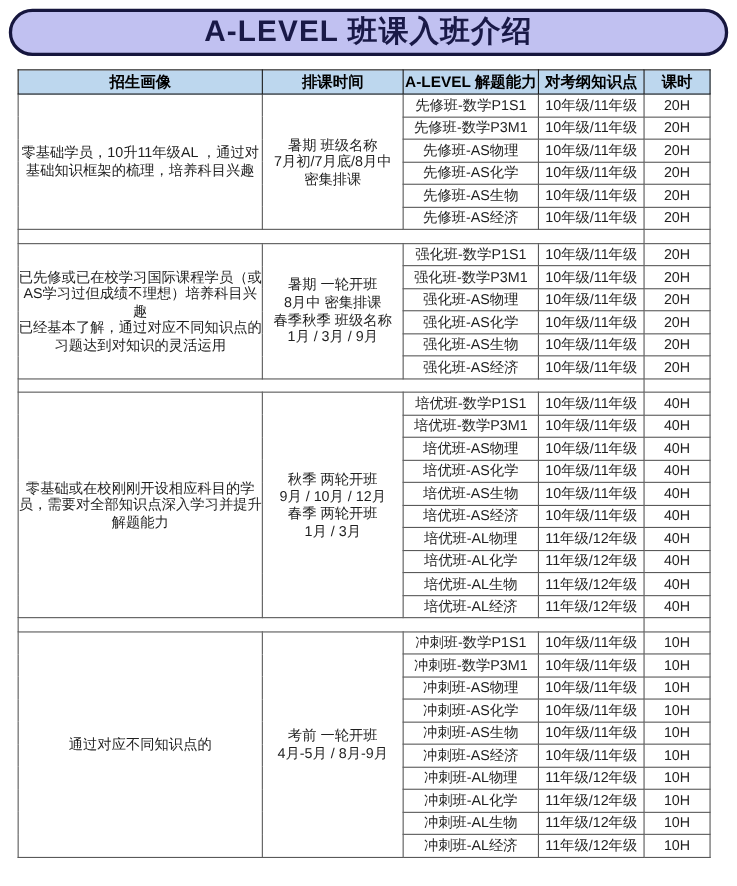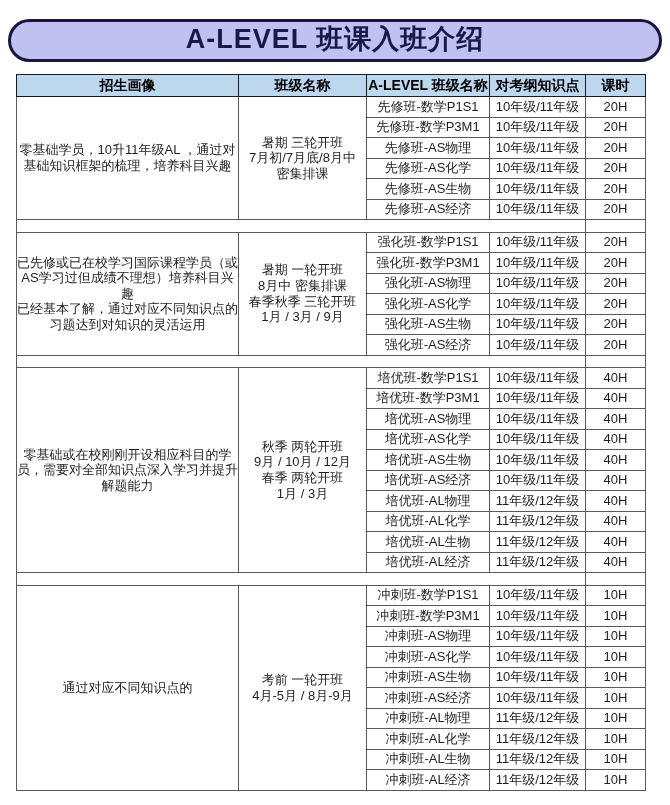--- a/index.html
+++ b/index.html
@@ -13,21 +13,21 @@
     font-family: "Liberation Sans", "DejaVu Sans", sans-serif;
     overflow: hidden;
   }
   .page {
     position: relative;
     width: 670px;
     height: 805px;
     background: #ffffff;
   }
   .banner {
-    margin: 19px 8px 0 8px;
+    margin: 8px 8px 0 8px;
     height: 37px;
     background: var(--banner-bg, #C1C1F1);
     border: 3.5px solid var(--banner-border, #16163E);
     border-radius: 26px;
     display: flex;
     align-items: center;
     justify-content: center;
   }
   .banner-text {
     font-size: 27px;
@@ -87,31 +87,31 @@
     <colgroup>
       <col style="width:222px">
       <col style="width:128px">
       <col style="width:123px">
       <col style="width:96px">
       <col style="width:60px">
     </colgroup>
     <thead>
       <tr>
         <th>招生画像</th>
-        <th>班级名称</th>
-        <th>A-LEVEL 班级名称</th>
+        <th>排课时间</th>
+        <th>A-LEVEL 解题能力</th>
         <th>对考纲知识点</th>
         <th>课时</th>
       </tr>
     </thead>
     <tbody>
         <tr>
           <td class="profile" rowspan="6">零基础学员，10升11年级AL ，通过对
 基础知识框架的梳理，培养科目兴趣</td>
-          <td class="schedule" rowspan="6">暑期 三轮开班
+          <td class="schedule" rowspan="6">暑期 班级名称
 7月初/7月底/8月中
 密集排课</td>
           <td>先修班-数学P1S1</td>
           <td>10年级/11年级</td>
           <td>20H</td>
         </tr>
         <tr>
           <td>先修班-数学P3M1</td>
           <td>10年级/11年级</td>
           <td>20H</td>
@@ -140,21 +140,21 @@
           <td colspan="4"></td>
           <td></td>
         </tr>
         <tr>
           <td class="profile" rowspan="6">已先修或已在校学习国际课程学员（或
 AS学习过但成绩不理想）培养科目兴趣
 已经基本了解，通过对应不同知识点的
 习题达到对知识的灵活运用</td>
           <td class="schedule" rowspan="6">暑期 一轮开班
 8月中 密集排课
-春季秋季 三轮开班
+春季秋季 班级名称
 1月 / 3月 / 9月</td>
           <td>强化班-数学P1S1</td>
           <td>10年级/11年级</td>
           <td>20H</td>
         </tr>
         <tr>
           <td>强化班-数学P3M1</td>
           <td>10年级/11年级</td>
           <td>20H</td>
         </tr>

